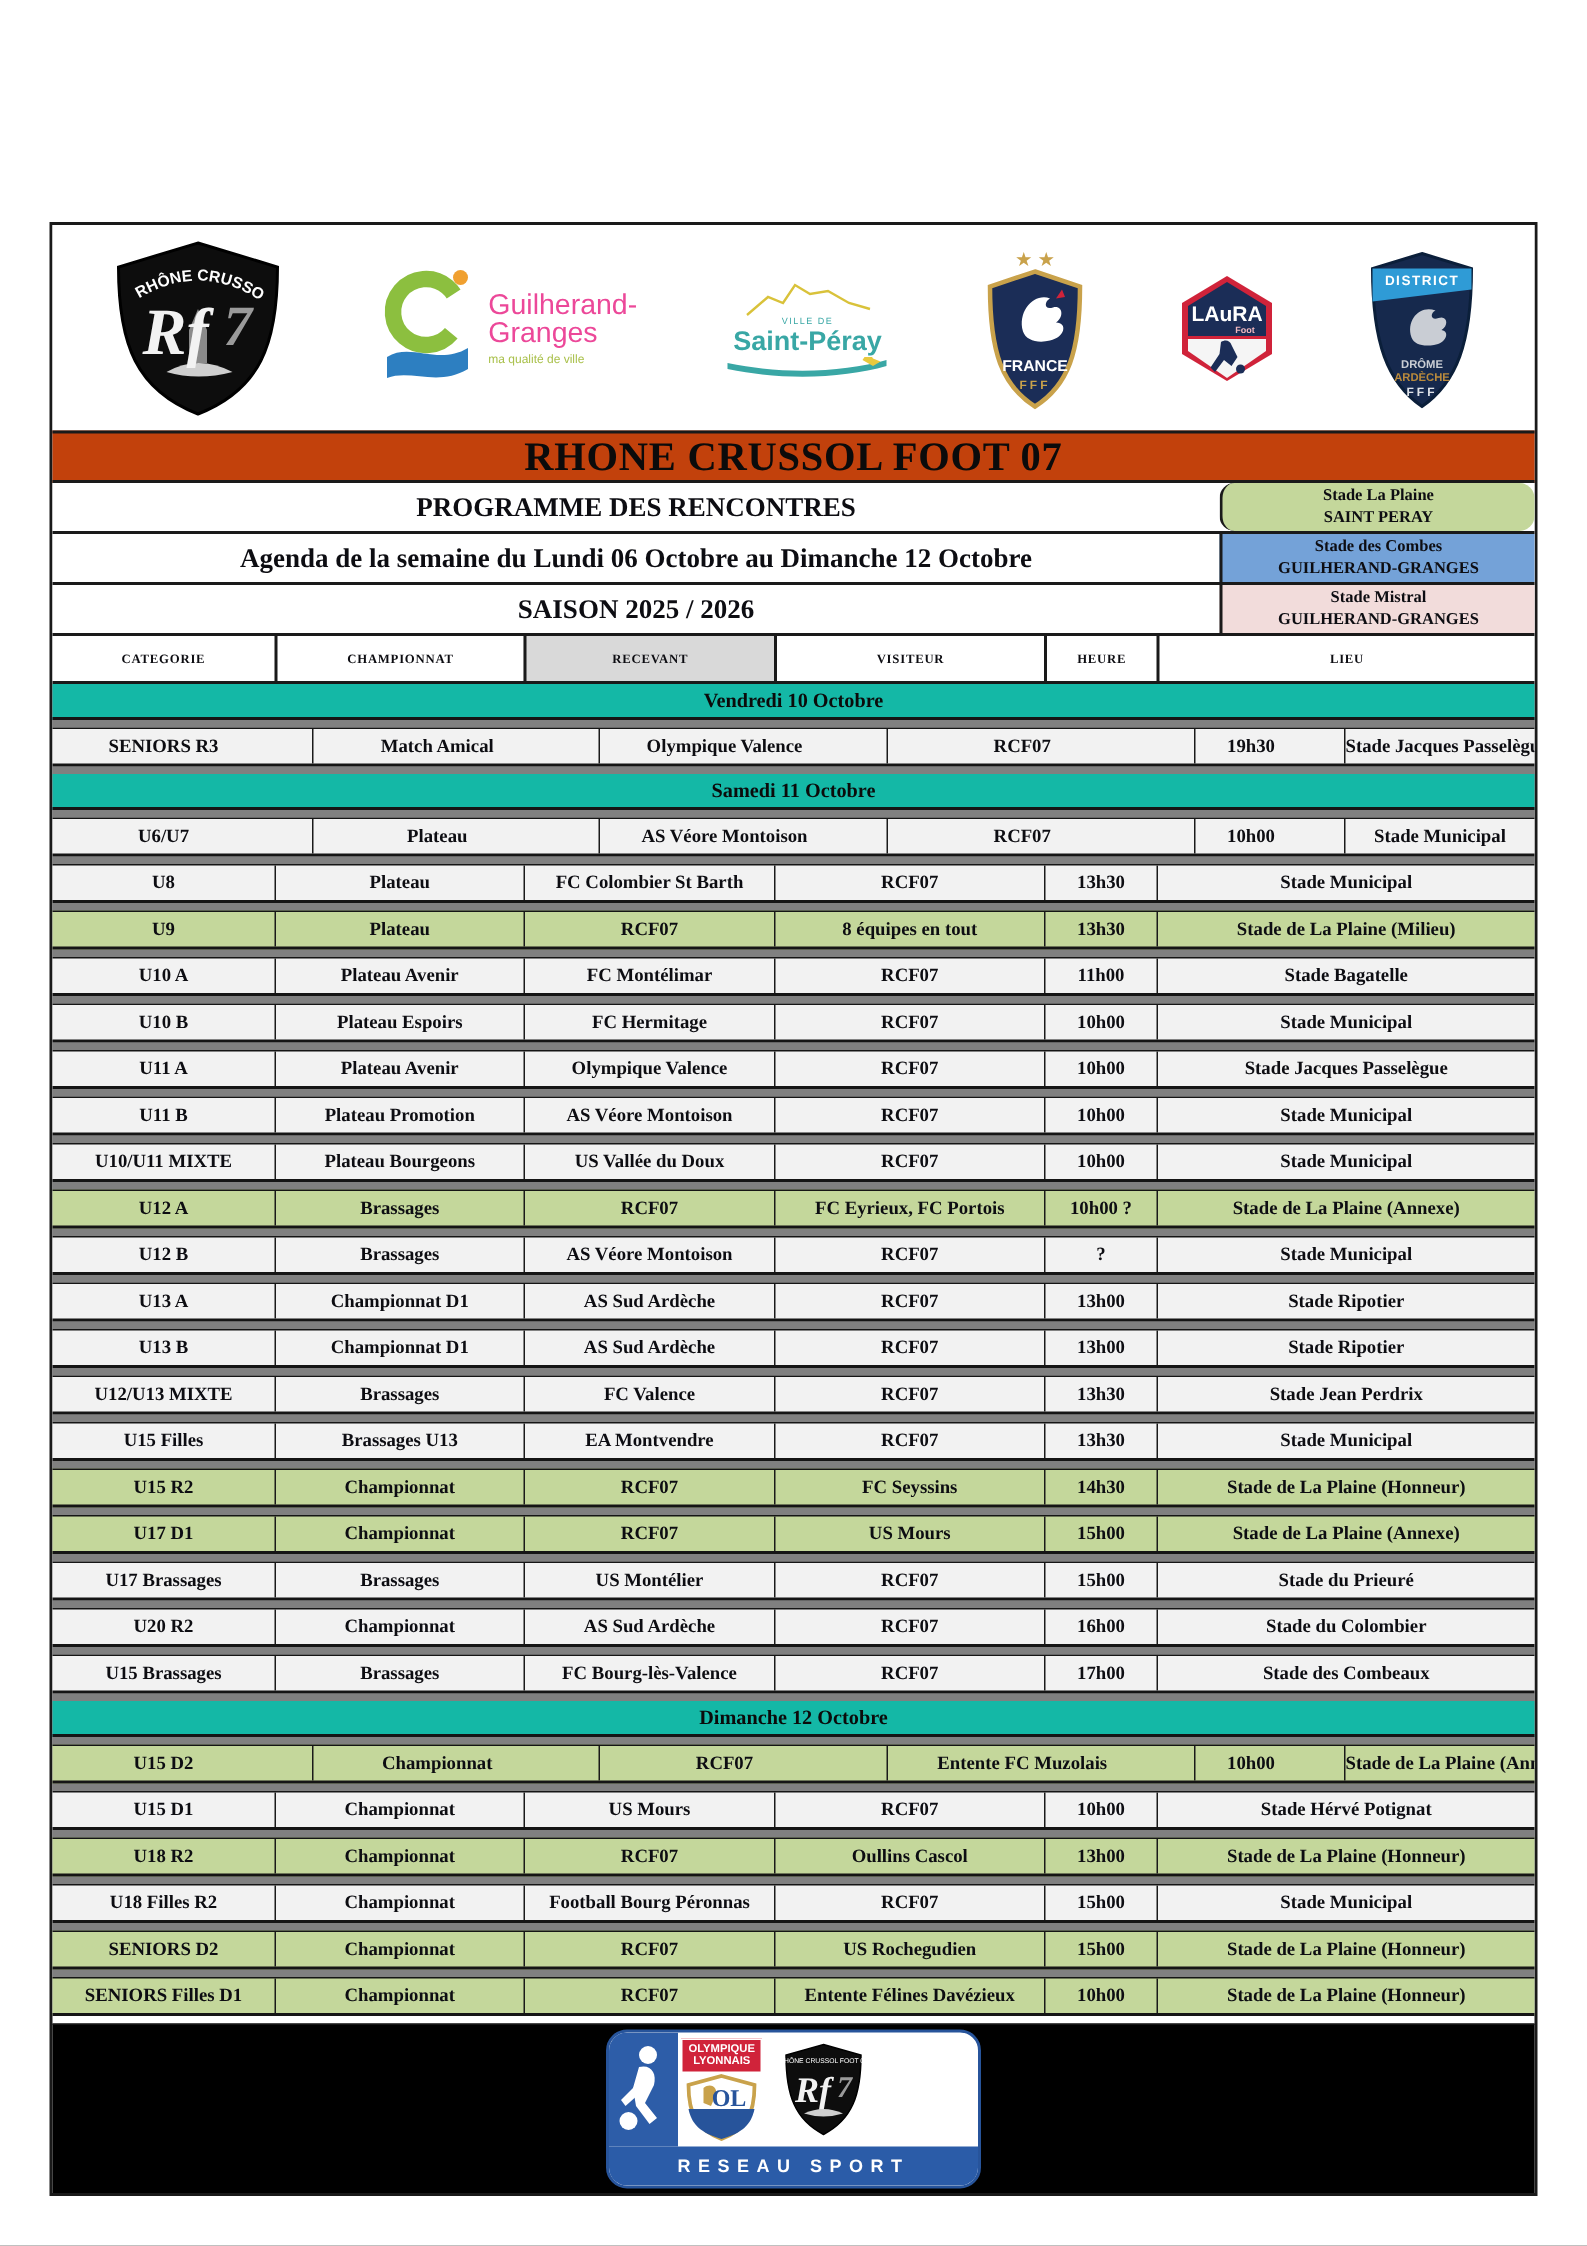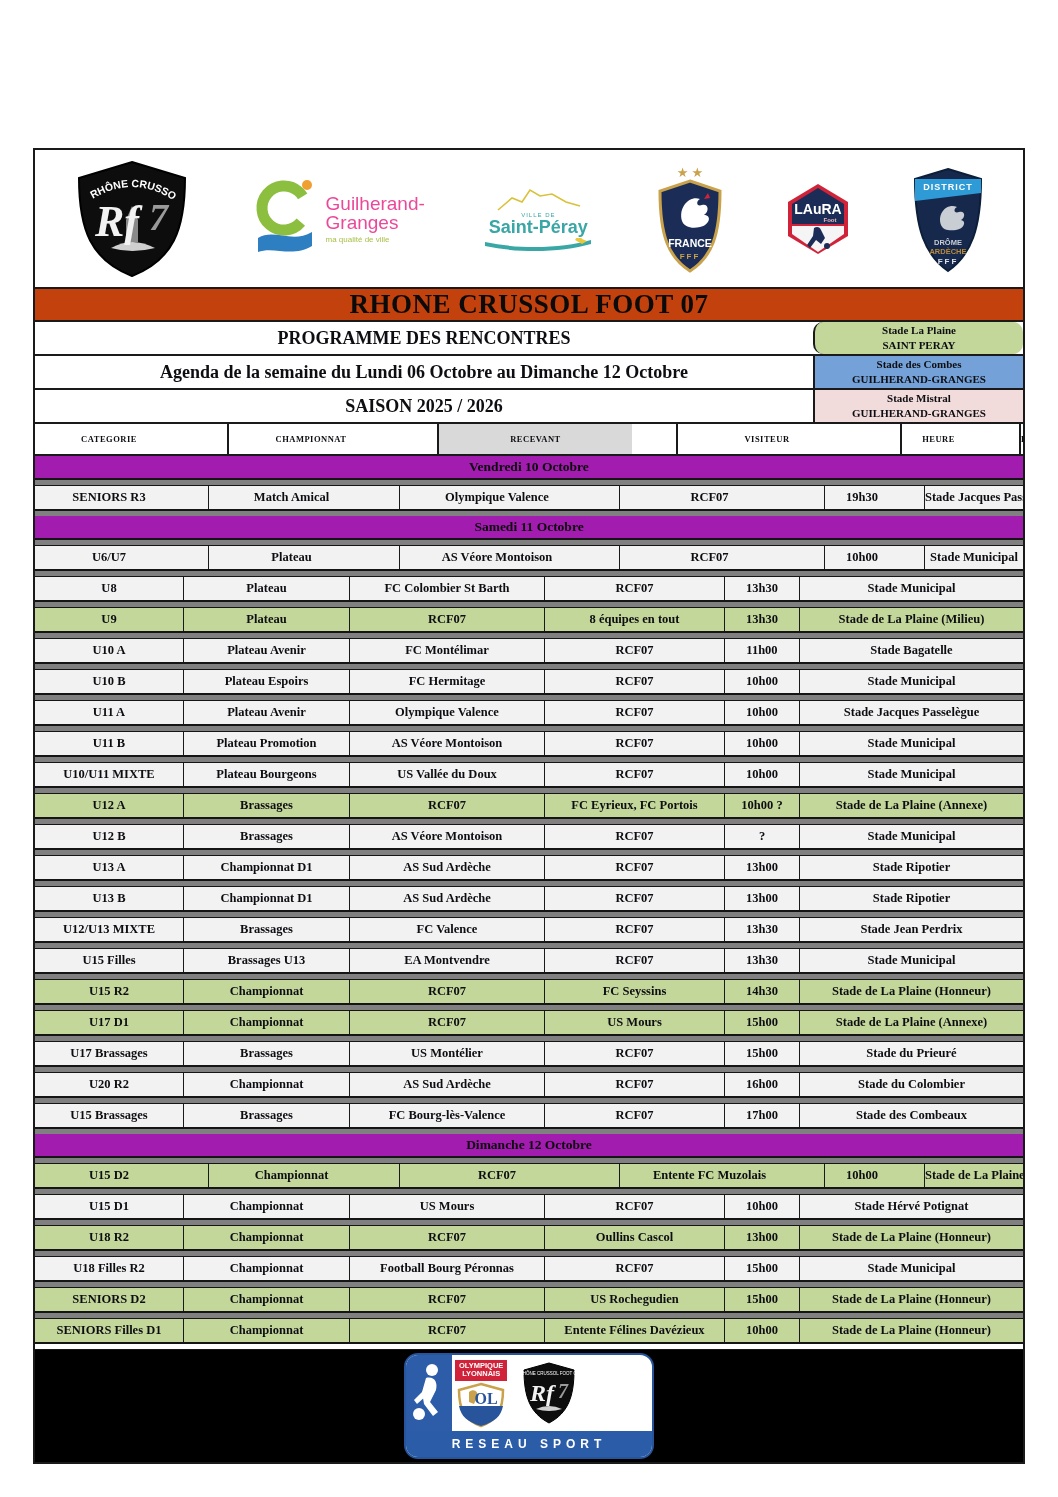--- a/index.html
+++ b/index.html
@@ -28,31 +28,31 @@
     height:31px;line-height:31px;background:#c2410c;text-align:center;
     font-size:27px;font-weight:bold;letter-spacing:.5px;color:#0b0b0b;
     border-top:2px solid #1a1a1a;border-bottom:2px solid #1a1a1a;
   }
   .sub-row{display:flex;border-bottom:2px solid #1a1a1a;height:32px;background:#fff;}
   .sub-left{flex:1;display:flex;align-items:center;justify-content:center;
     font-weight:bold;font-size:18px;}
   .sub-right{width:210px;border-left:2px solid #1a1a1a;text-align:center;
     font-weight:bold;font-size:11px;line-height:15px;padding-top:1px;box-sizing:border-box;}
   
-  .cols{display:flex;height:30px;background:#fff;border-bottom:2px solid #1a1a1a;gap:44px;}
+  .cols{display:flex;height:30px;background:#fff;border-bottom:2px solid #1a1a1a;}
   .cols .cell{font-size:8.5px;letter-spacing:.5px;line-height:30px;}
   .cell{box-sizing:border-box;text-align:center;font-weight:bold;overflow:hidden;white-space:nowrap;}
-  .c0{width:148px;}.c1{width:166px;}.c2{width:195px;}.c3{width:180px;}.c4{width:75px;}.c5{flex:1;}
+  .c0{width:148px;}.c1{width:166px;}.c2{width:167px;}.c3{width:180px;}.c4{width:75px;}.c5{flex:1;}
   .c1,.c2,.c3,.c4,.c5{border-left:2px solid #1a1a1a;}
   .cols .c2{background:#d9d9d9;}
   
   .table-area{background:#808080;padding:0;}
   .section-bar{
     height:22px;line-height:22px;text-align:center;font-weight:bold;font-size:13.5px;
-    background:#a21caf;border-bottom:2px solid #151515;margin-bottom:5px;color:#0b0b0b;
+    background:#14b8a6;border-bottom:2px solid #151515;margin-bottom:5px;color:#0b0b0b;
   }
   .section-bar + .row{margin-top:0;gap:25px;}
   .row{display:flex;background:#f2f2f2;border-top:1px solid #151515;border-bottom:2px solid #151515;margin-bottom:5px;height:23px;}
   .row.hl{background:#c4d79b;}
   .row .cell{font-size:12.5px;line-height:23px;}
   .row .c1,.row .c2,.row .c3,.row .c4,.row .c5{border-left:1.5px solid #1a1a1a;}
   
   .footer{background:#000000;height:112px;display:flex;align-items:center;justify-content:center;border-top:1px solid #151515;}
   .badge{
     width:246px;height:102px;background:#ffffff;border:2px solid #27549b;border-radius:14px;

